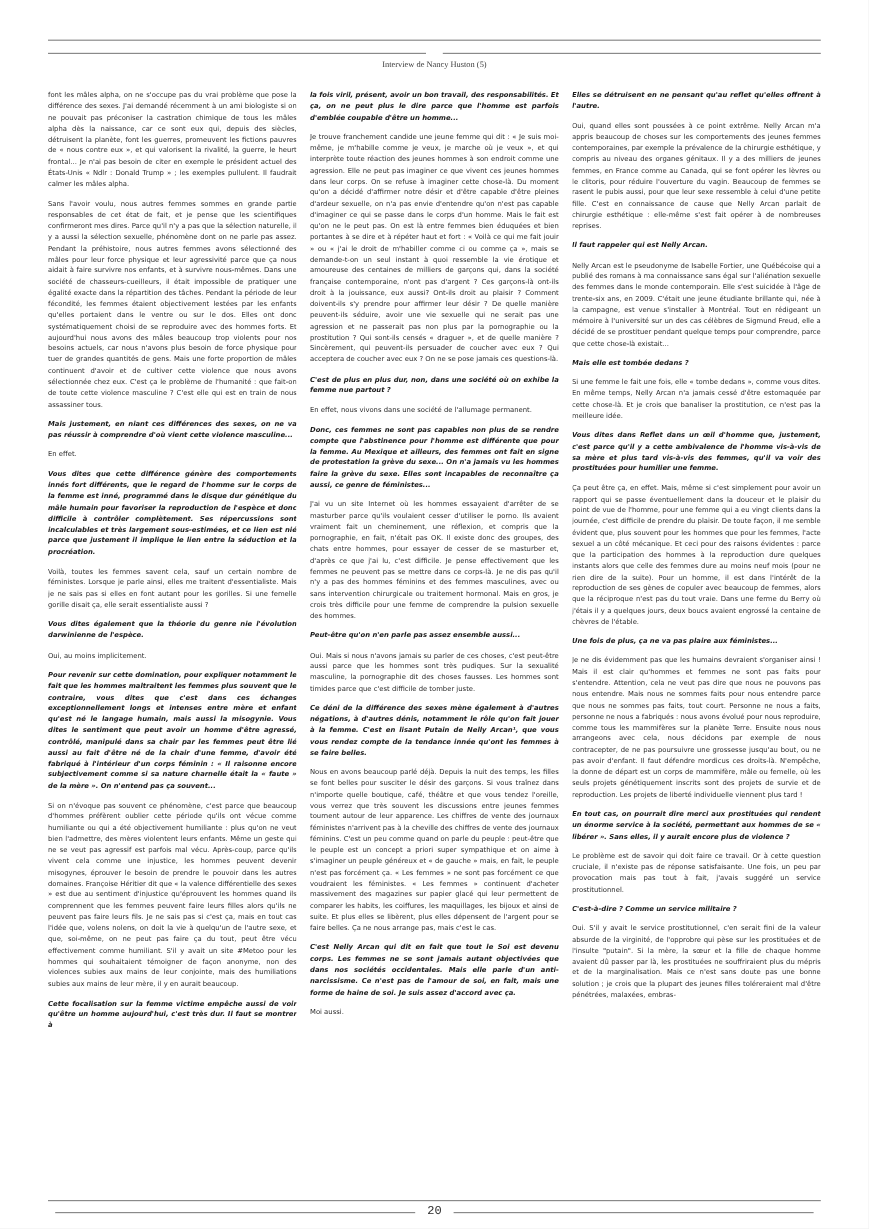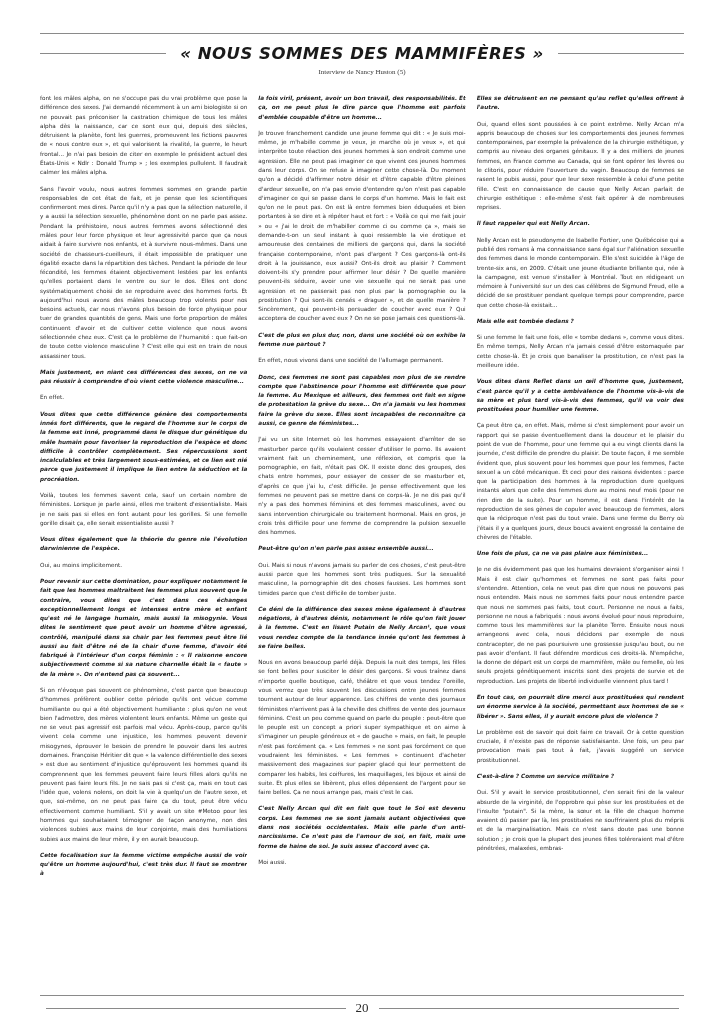--- a/index.html
+++ b/index.html
@@ -91,43 +91,42 @@
     display: flex;
     align-items: center;
     justify-content: center;
     gap: 10px;
   }
   .page-number-row .pn-rule {
     width: 300px;
     border-top: 1px solid #8a8a8a;
   }
   .page-number {
-    font-size: 13px;
+    font-size: 10px;
     color: #2b2b2b;
-    font-family: Liberation Serif, serif;
+    font-family: Liberation Mono, monospace;
   }
   .journal-line {
     text-align: center;
     font-family: "Liberation Serif", serif;
     font-weight: bold;
     font-size: 8px;
     color: #1f1f1f;
     margin-top: 2px;
   }
 </style>
 </head>
 <body>
 
 <div class="page">
   <div class="top-rule"></div>
 
   <header>
     <div class="title-row">
       <span class="rule"></span>
-      <h1>« NOUS SOMMES DES MAMMIFÈRES »</h1>
       <span class="rule"></span>
     </div>
     <div class="subtitle">Interview de Nancy Huston (5)</div>
   </header>
 
   <main class="columns">
     <div class="col" id="col-0">
         <p class="normal">font les mâles alpha, on ne s'occupe pas du vrai problème que pose la différence des sexes. J'ai demandé récemment à un ami biologiste si on ne pouvait pas préconiser la castration chimique de tous les mâles alpha dès la naissance, car ce sont eux qui, depuis des siècles, détruisent la planète, font les guerres, promeuvent les fictions pauvres de « nous contre eux », et qui valorisent la rivalité, la guerre, le heurt frontal... Je n'ai pas besoin de citer en exemple le président actuel des États-Unis « Ndlr : Donald Trump » ; les exemples pullulent. Il faudrait calmer les mâles alpha.</p>
         <p class="normal">Sans l'avoir voulu, nous autres femmes sommes en grande partie responsables de cet état de fait, et je pense que les scientifiques confirmeront mes dires. Parce qu'il n'y a pas que la sélection naturelle, il y a aussi la sélection sexuelle, phénomène dont on ne parle pas assez. Pendant la préhistoire, nous autres femmes avons sélectionné des mâles pour leur force physique et leur agressivité parce que ça nous aidait à faire survivre nos enfants, et à survivre nous-mêmes. Dans une société de chasseurs-cueilleurs, il était impossible de pratiquer une égalité exacte dans la répartition des tâches. Pendant la période de leur fécondité, les femmes étaient objectivement lestées par les enfants qu'elles portaient dans le ventre ou sur le dos. Elles ont donc systématiquement choisi de se reproduire avec des hommes forts. Et aujourd'hui nous avons des mâles beaucoup trop violents pour nos besoins actuels, car nous n'avons plus besoin de force physique pour tuer de grandes quantités de gens. Mais une forte proportion de mâles continuent d'avoir et de cultiver cette violence que nous avons sélectionnée chez eux. C'est ça le problème de l'humanité : que fait-on de toute cette violence masculine ? C'est elle qui est en train de nous assassiner tous.</p>
         <p class="question">Mais justement, en niant ces différences des sexes, on ne va pas réussir à comprendre d'où vient cette violence masculine...</p>

